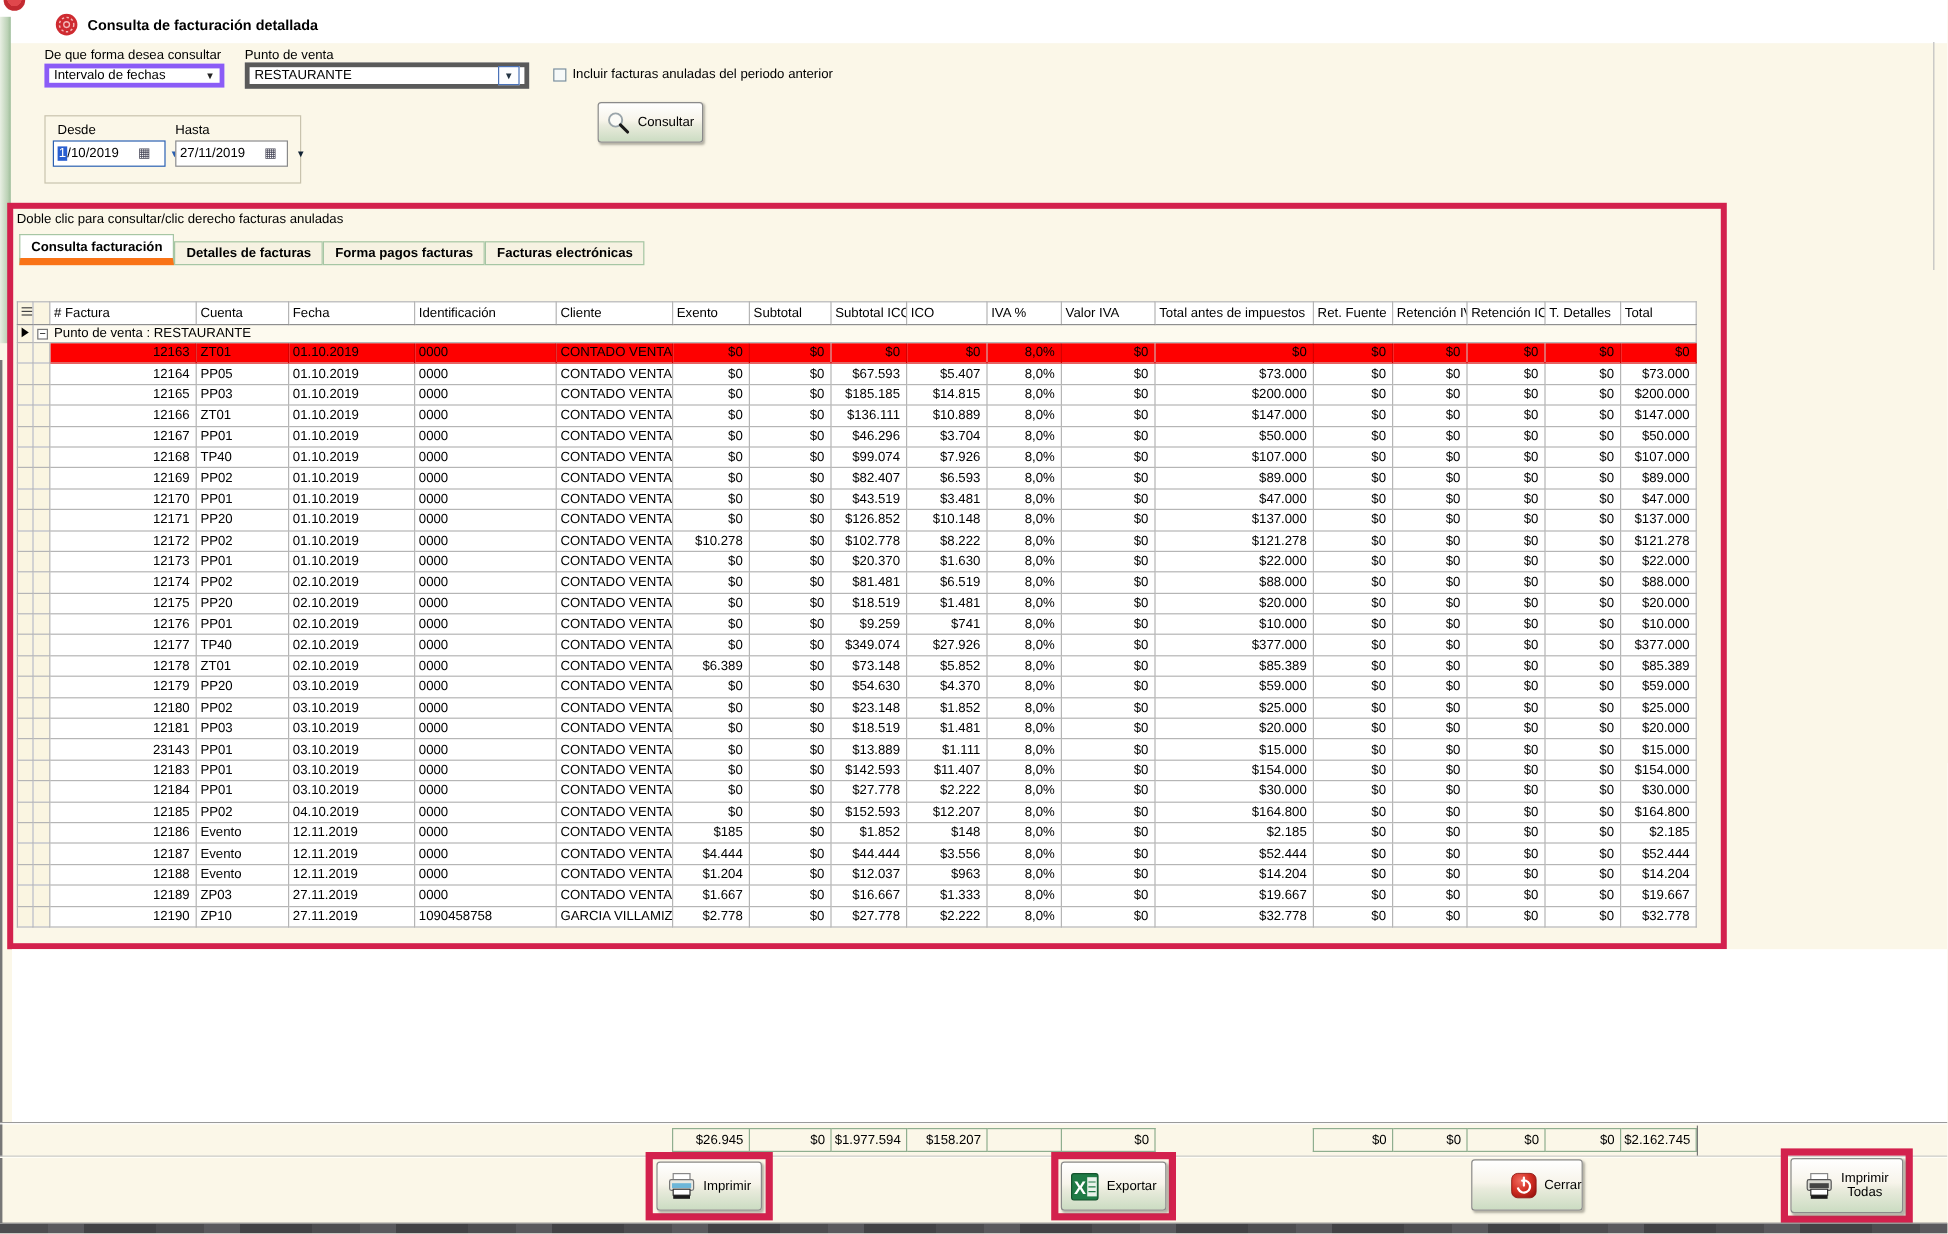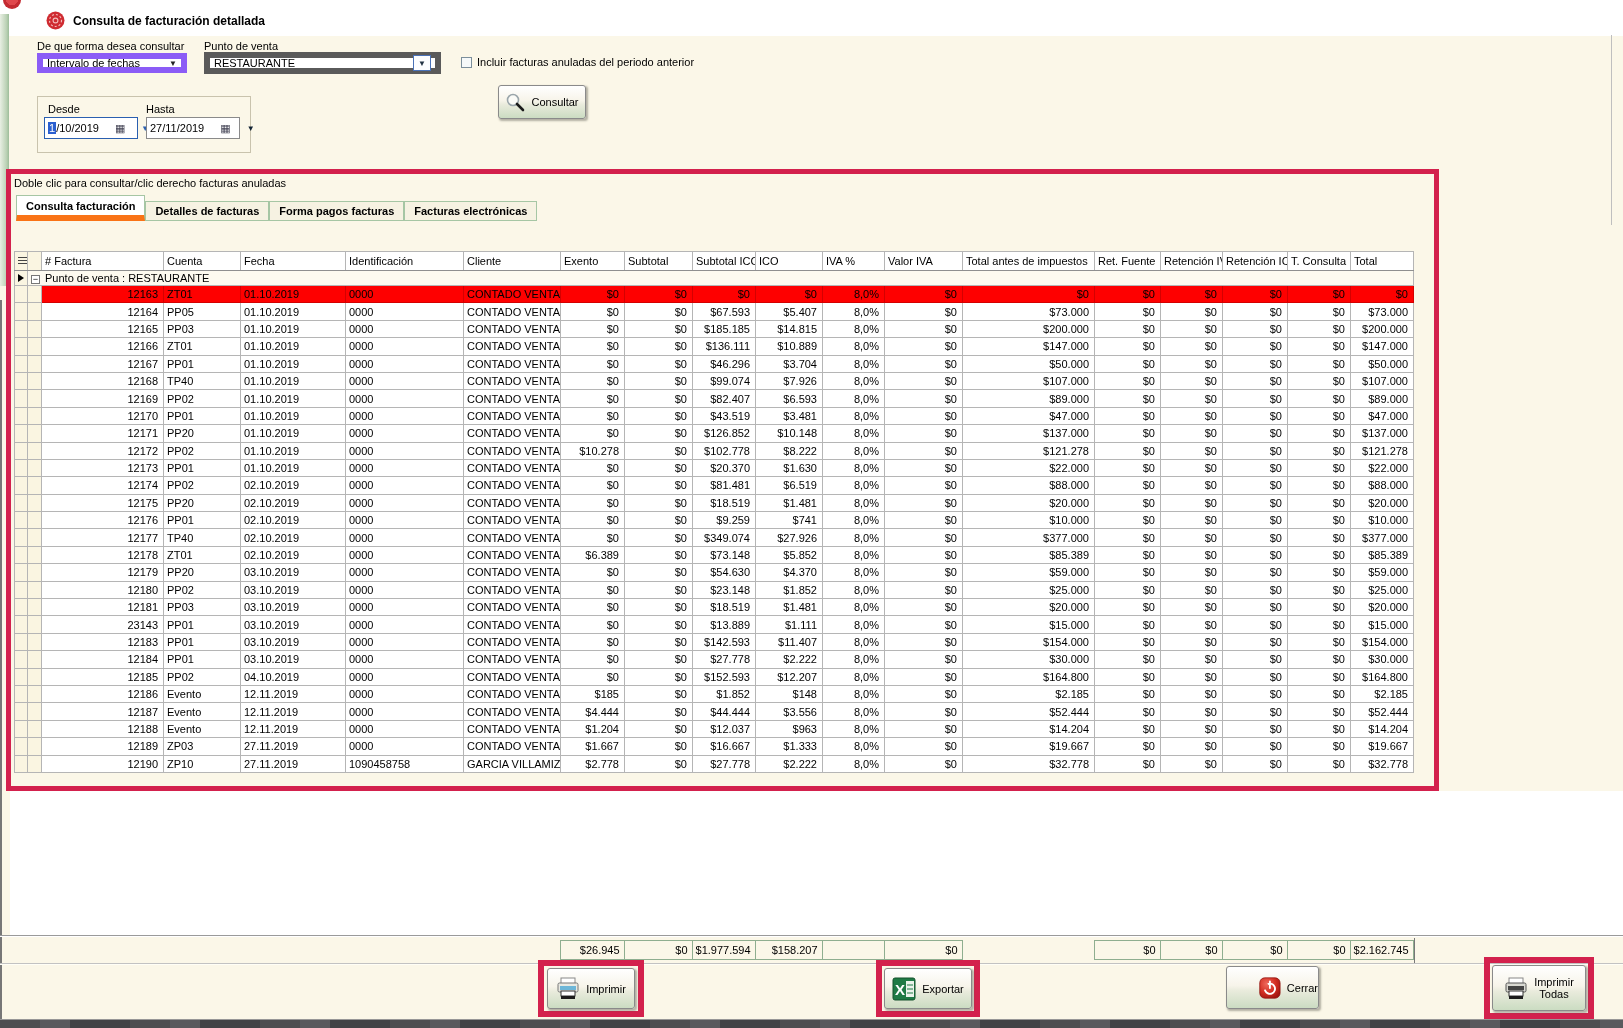--- a/index.html
+++ b/index.html
@@ -17,21 +17,21 @@
     background:radial-gradient(circle at 50% 45%, #e0474c 0 45%, #c32a31 46% 100%); }
   .bg-green-strip { left:0; top:14px; width:9px; height:272px;
     background:linear-gradient(90deg,#e8efe3,#bcd2b6 70%,#9dbd9a); }
   .bg-left-line { left:0; top:300px; width:2px; height:720px; background:#777; }
   .bg-right-line { left:1611px; top:35px; width:1px; height:190px; background:#bfbfbf; }
 
   .title-row { left:46px; top:11px; display:flex; align-items:center; gap:8px; }
   .title-text { font-size:12px; font-weight:bold; }
 
   label.fl { position:absolute; font-size:11px; }
-  .combo { position:absolute; background:#fff; border:6px solid #8b5cf6; display:flex;
+  .combo { position:absolute; background:#fff; border:4px solid #8b5cf6; display:flex;
     align-items:center; padding:0 4px; justify-content:space-between; }
   .combo .arrow { font-size:8px; color:#222; }
   .combo-btn { width:18px; height:16px; border:1px solid #4a72b8; background:#fcfdff;
     display:flex; align-items:center; justify-content:center; font-size:8px; color:#234; }
   .chk { position:absolute; width:11px; height:11px; border:1px solid #7c8f9b; background:#f6f9f9; }
 
   .groupbox { position:absolute; border:1px solid #c9c3ad; background:transparent; }
   .datein { position:absolute; height:22px; background:#fff; display:flex; align-items:center;
     padding:0 3px; gap:16px; }
   .datein.blue { border:1px solid #2a5fb0; }
@@ -191,21 +191,21 @@
         <th>Exento</th>
         <th>Subtotal</th>
         <th>Subtotal ICC</th>
         <th>ICO</th>
         <th>IVA %</th>
         <th>Valor IVA</th>
         <th>Total antes de impuestos</th>
         <th>Ret. Fuente</th>
         <th>Retención IV</th>
         <th>Retención IC</th>
-        <th>T. Consulta</th>
+        <th>T. Detalles</th>
         <th>Total</th>
       </tr>
     </thead>
     <tbody>
       <tr class="group-row">
         <td class="gut"><span class="tri"></span></td>
         <td colspan="18"><span class="collapse-box">−</span><span>Punto de venta : RESTAURANTE</span></td>
       </tr>
     <tr class="hl">
           <td class="gut"></td>

